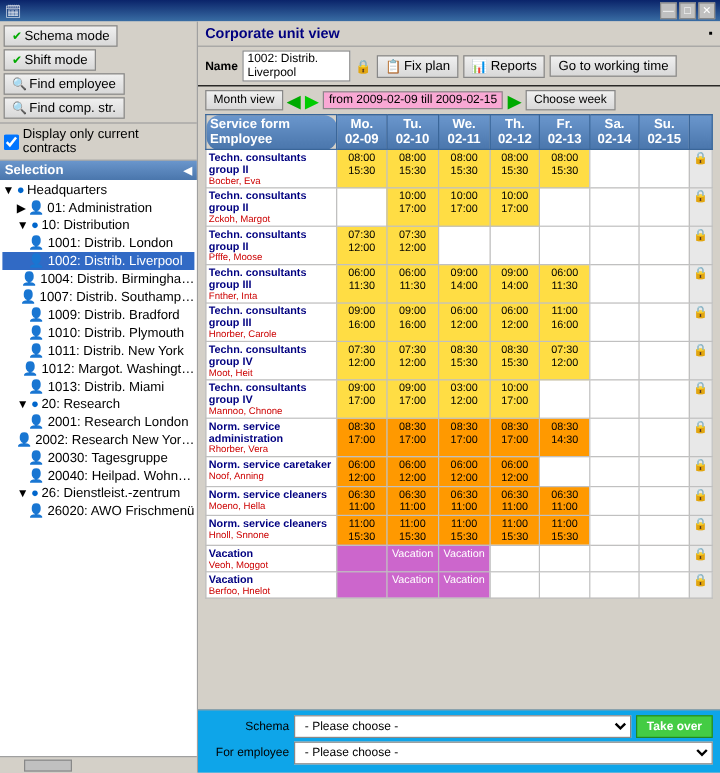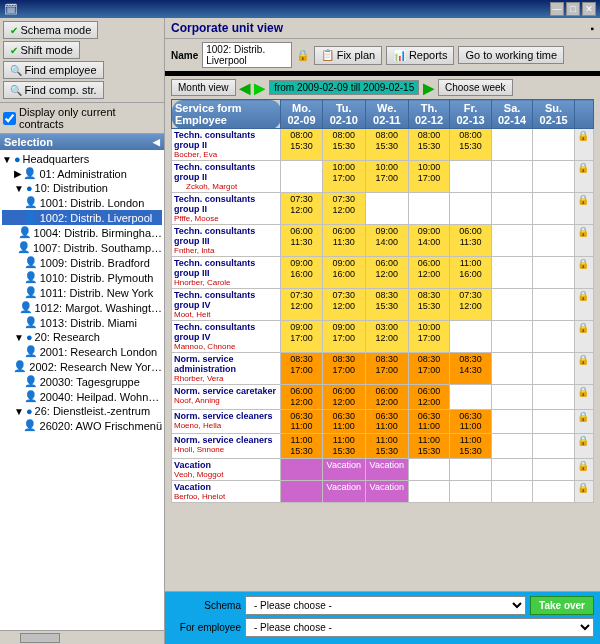--- a/index.html
+++ b/index.html
@@ -109,21 +109,21 @@
       padding: 3px 6px;
       border-bottom: 1px solid #a0a0a0;
       display: flex; align-items: center; justify-content: space-between;
     }
     .corp-title { font-size: 12px; font-weight: bold; color: #000080; }
     .corp-close { font-size: 10px; cursor: pointer; }
 
     .name-row {
       padding: 3px 6px;
       display: flex; align-items: center; gap: 4px;
-      border-bottom: 5px solid #000000;
+      border-bottom: 1px solid #000000;
     }
     .name-label { font-weight: bold; font-size: 10px; }
     .name-value {
       background: white; border: 1px solid #888;
       padding: 1px 3px; font-size: 10px; min-width: 90px;
     }
     .action-btn {
       background: linear-gradient(to bottom, #f0f0f0, #d8d8d8);
       border: 1px solid #888;
       padding: 2px 6px;
@@ -139,21 +139,21 @@
     }
     .month-btn {
       background: linear-gradient(to bottom, #f0f0f0, #d8d8d8);
       border: 1px solid #888;
       padding: 2px 6px; cursor: pointer; font-size: 10px;
     }
     .nav-arrow {
       color: #00aa00; font-size: 14px; cursor: pointer; font-weight: bold;
     }
     .date-range {
-      background: #14b8a6; border: 1px solid #888;
+      background: #f9a8d4; border: 1px solid #888;
       padding: 1px 4px; font-size: 10px;
     }
     .choose-week-btn {
       background: linear-gradient(to bottom, #f0f0f0, #d8d8d8);
       border: 1px solid #888;
       padding: 2px 6px; cursor: pointer; font-size: 10px;
     }
 
     
     .schedule-wrapper {
@@ -457,21 +457,21 @@
               <td class="cell-yellow">
                 <div class="time-line">08:00<br>15:30</div>
               </td>
               <td class="cell-empty"></td>
               <td class="cell-empty"></td>
               <td class="lock-cell"><span class="lock-small">🔒</span></td>
             </tr>
             <tr>
               <td class="cell-service">
                 <div class="service-name">Techn. consultants group II</div>
-                <div class="employee-name" style="color:#cc0000;font-size:8px;margin-left:12px;">Zckoh, Margot</div>
+                <div class="employee-name" style="color:#cc0000;font-size:8px;">Zckoh, Margot</div>
               </td>
               <td class="cell-empty"></td>
               <td class="cell-yellow">
                 <div class="time-line">10:00<br>17:00</div>
               </td>
               <td class="cell-yellow">
                 <div class="time-line">10:00<br>17:00</div>
               </td>
               <td class="cell-yellow">
                 <div class="time-line">10:00<br>17:00</div>

